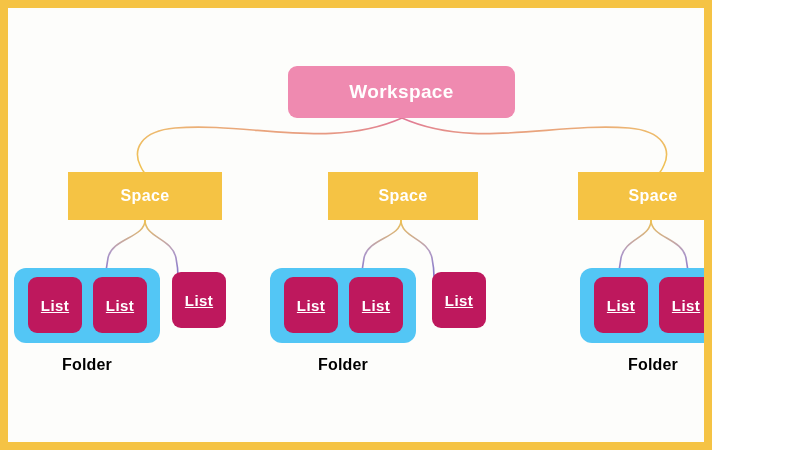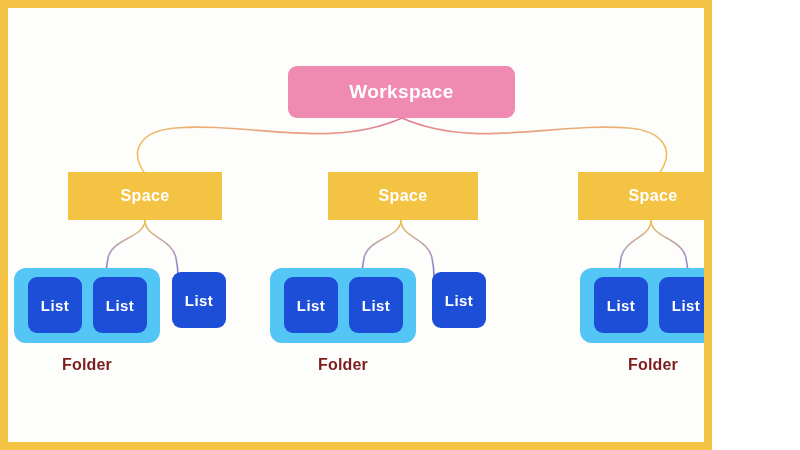--- a/index.html
+++ b/index.html
@@ -51,27 +51,28 @@
     border-radius: 0;
     font-size: 16px;
   }
   .folder-box {
     position: absolute;
     background: #53c6f5;
     border-radius: 12px;
     box-sizing: border-box;
   }
   .list-node {
-    background: #1d4ed8;
+    background: #be185d;
     border-radius: 9px;
     font-size: 15px;
+    text-decoration: underline;
   }
   .folder-label {
     position: absolute;
-    color: #7f1d1d;
+    color: #000000;
     font-size: 16px;
     font-weight: bold;
     text-align: center;
     letter-spacing: 0.2px;
     white-space: nowrap;
   }
 </style>
 </head>
 <body>
 

